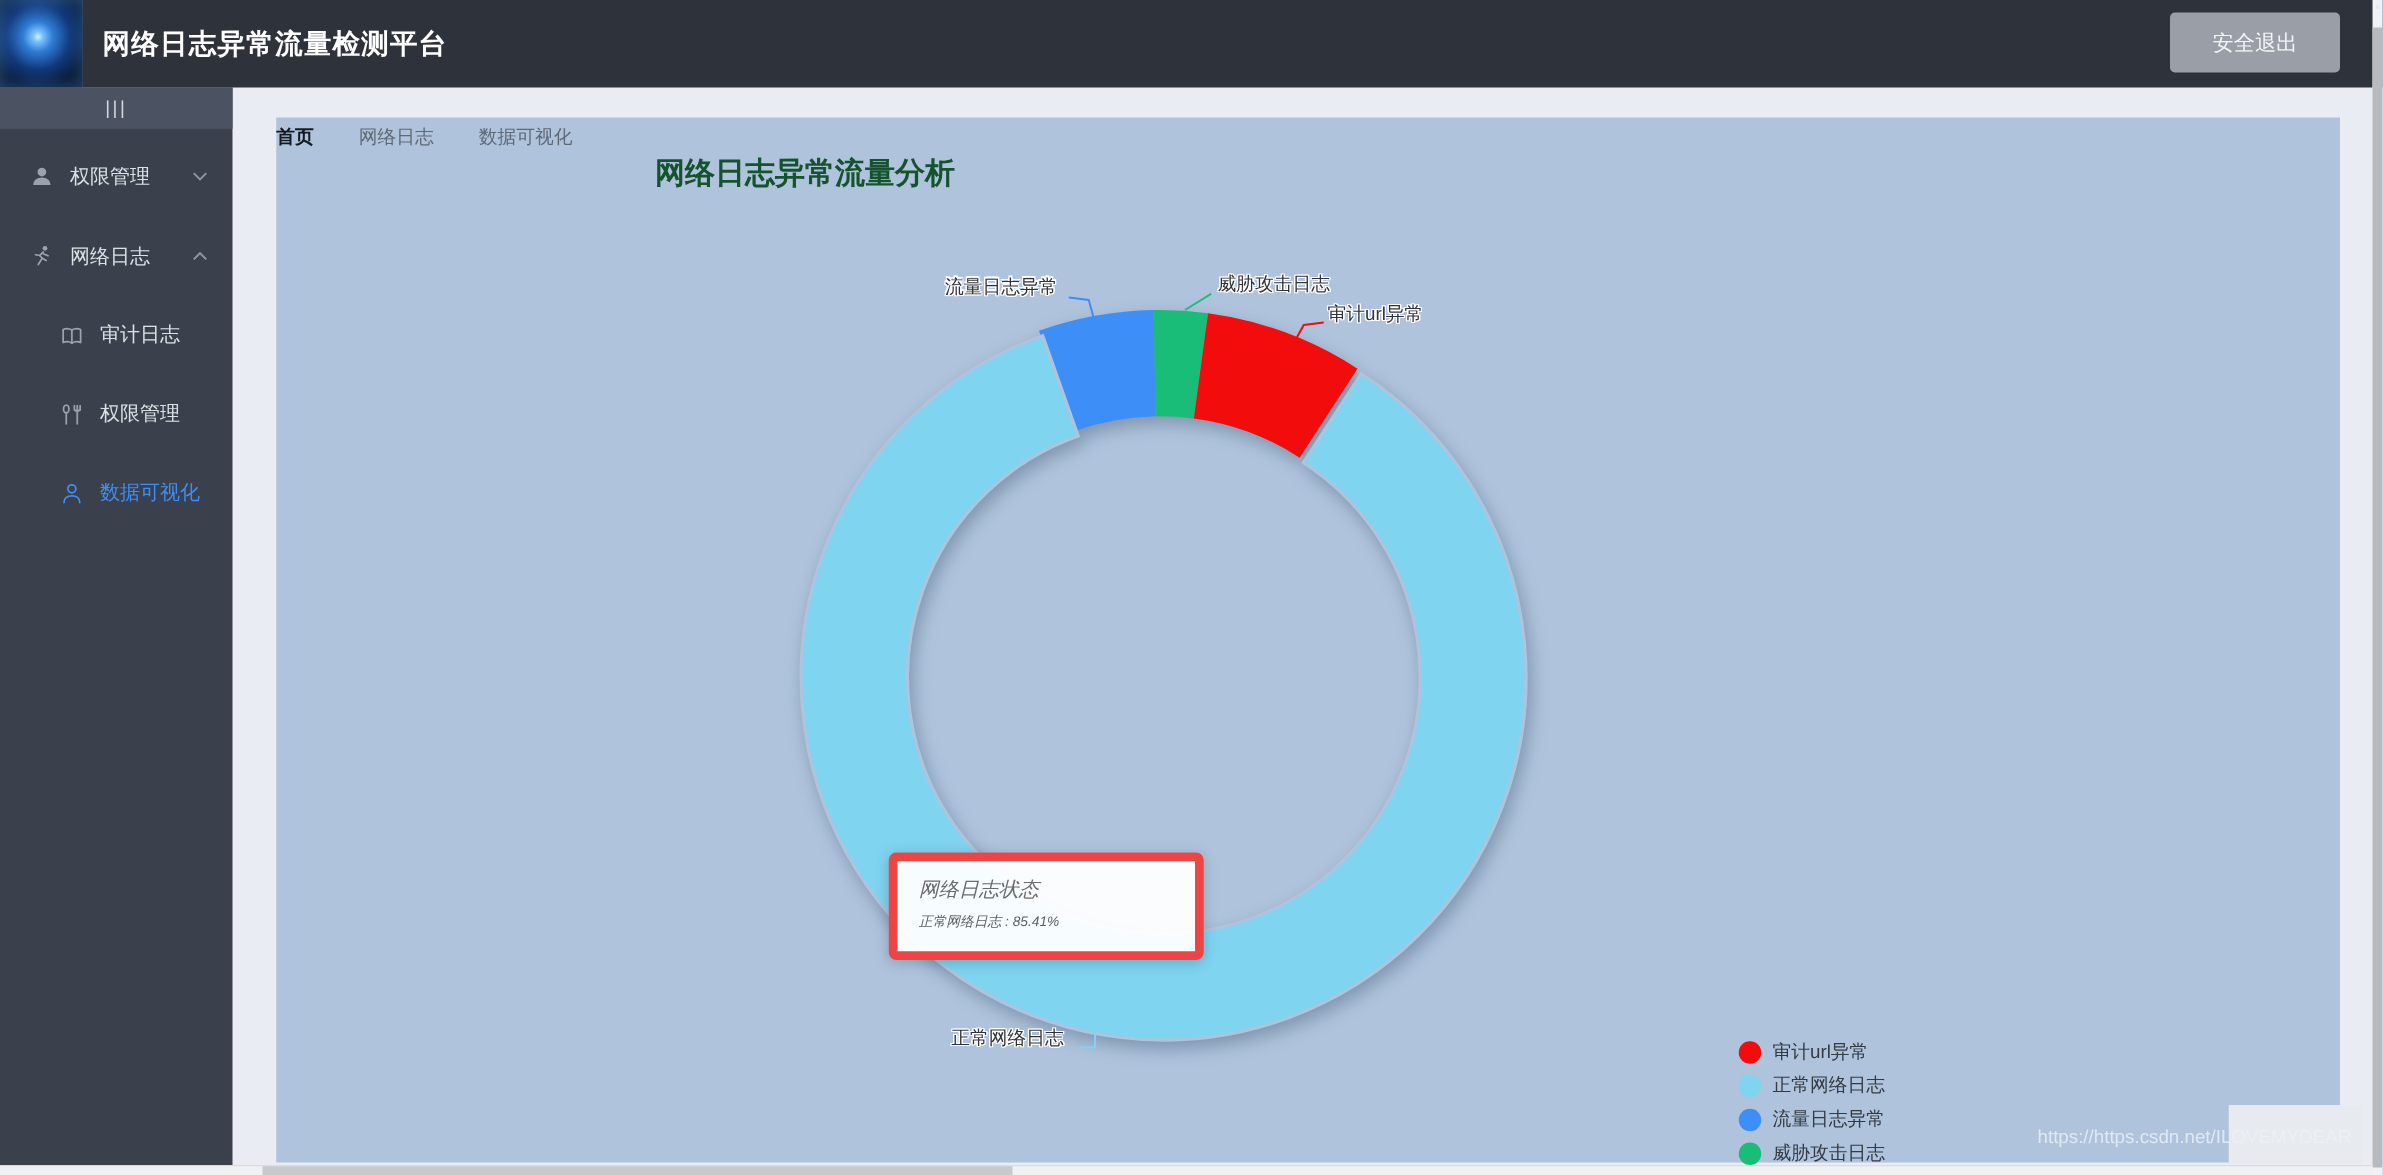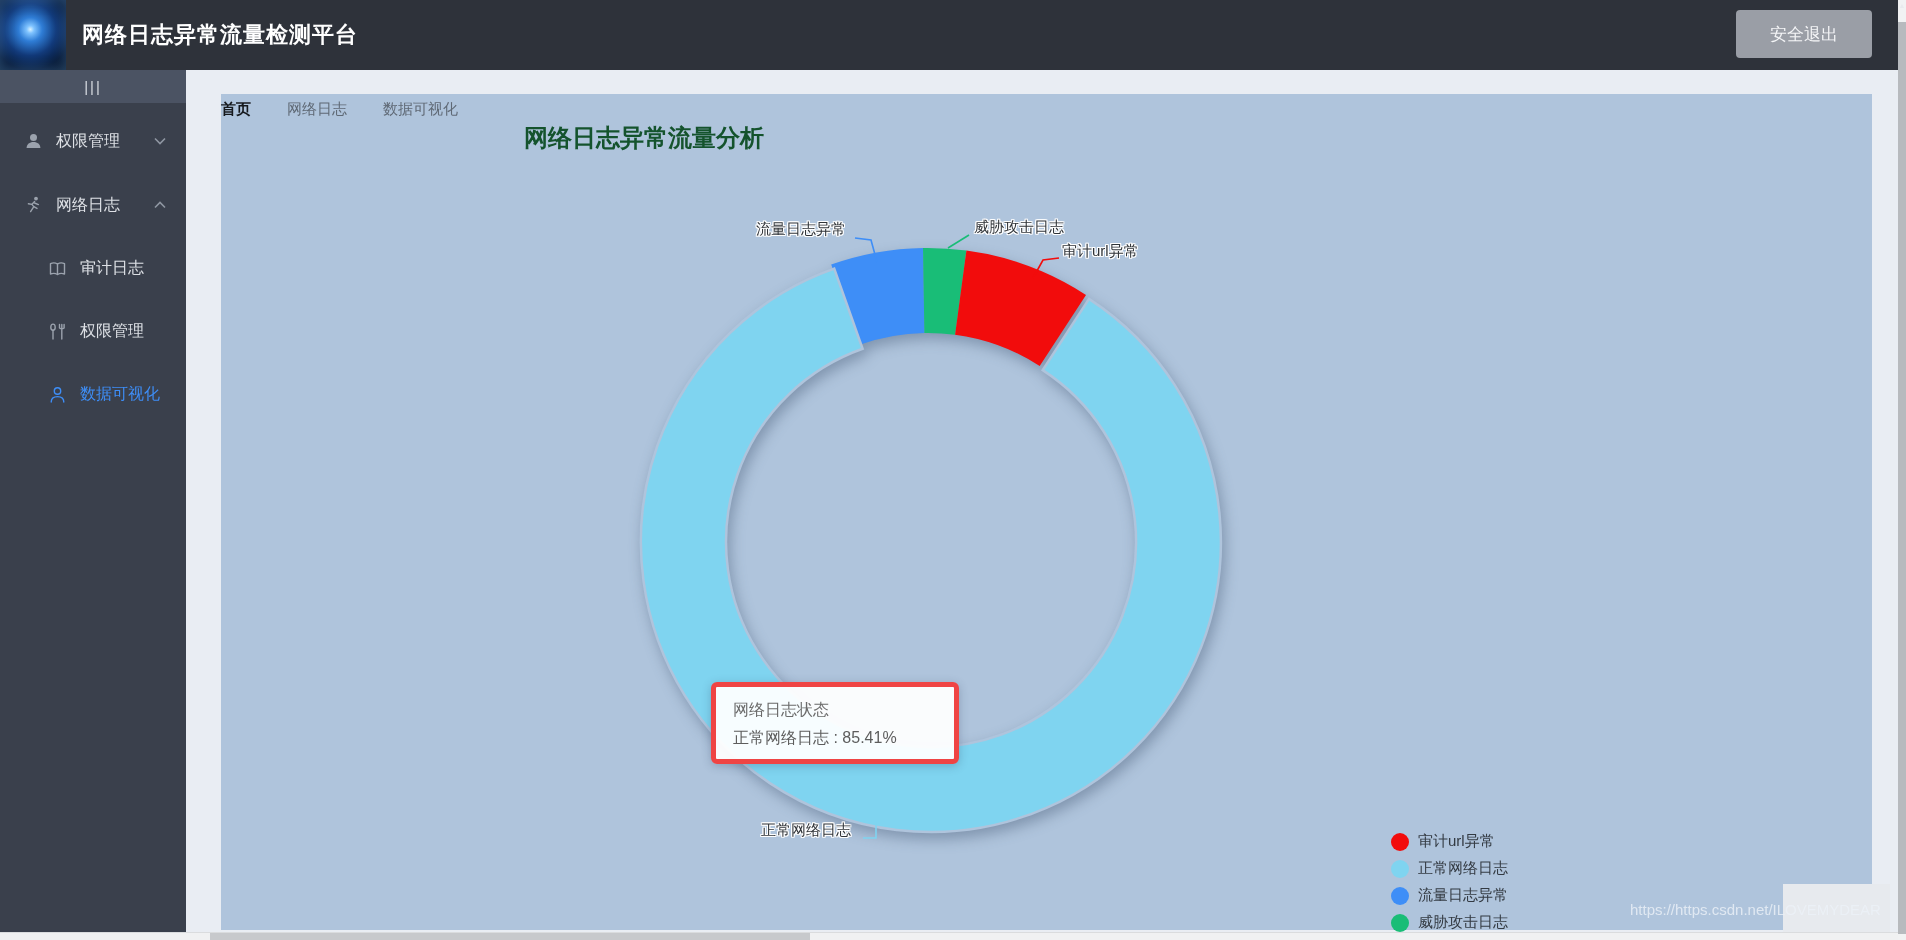--- a/index.html
+++ b/index.html
@@ -38,24 +38,24 @@
   .tab.active{color:#16191d;font-weight:bold;}
   .chart-title{position:absolute;left:303px;top:28px;font-size:24px;font-weight:bold;color:#14532d;}
   #chart-svg{position:absolute;left:0;top:0;}
   .slice{cursor:pointer;}
   .slice.highlight{stroke:#afc4dc;stroke-width:2.5;transform:translate(3px,4px);}
   .pie-label{position:absolute;font-size:15px;color:#2f3338;white-space:nowrap;
     text-shadow:-1px -1px 0 #fff,1px -1px 0 #fff,-1px 1px 0 #fff,1px 1px 0 #fff,0 1px 0 #fff,0 -1px 0 #fff,1px 0 0 #fff,-1px 0 0 #fff;}
   .leader{fill:none;stroke-width:1.6;}
   
   .tooltip{position:absolute;left:490px;top:588px;width:204px;height:46px;padding:13px 17px;
-    background:rgba(255,255,255,.94);border:5px solid #ef4444;border-radius:6px;
-    box-shadow:0 2px 10px rgba(30,50,80,.25);z-index:5;}
+    background:rgba(255,255,255,.94);border:7px solid #ef4444;border-radius:6px;
+    box-shadow:0 2px 10px rgba(30,50,80,.25);z-index:5;font-style:italic;}
   .tt-title{font-size:16px;color:#6b6b6b;}
-  .tt-line{font-size:16px;color:#5d5d5d;margin-top:7px;}
+  .tt-line{font-size:11px;color:#5d5d5d;margin-top:7px;}
   
   .legend{position:absolute;left:1170px;top:734px;z-index:4;}
   .lg-row{display:flex;align-items:center;height:27px;cursor:pointer;}
   .lg-dot{width:18px;height:18px;border-radius:50%;margin-right:9px;}
   .lg-label{font-size:15px;color:#333a42;}
   
   .corner-box{position:absolute;left:1783px;top:884px;width:107px;height:48px;background:#e7eaee;}
   .watermark{position:absolute;left:1630px;top:901px;width:262px;overflow:hidden;white-space:nowrap;
     font-size:15px;color:rgba(236,241,247,.8);z-index:6;}
   .vscroll{position:absolute;left:1898px;top:0;width:8px;height:940px;background:#f1f2f3;cursor:pointer;}

